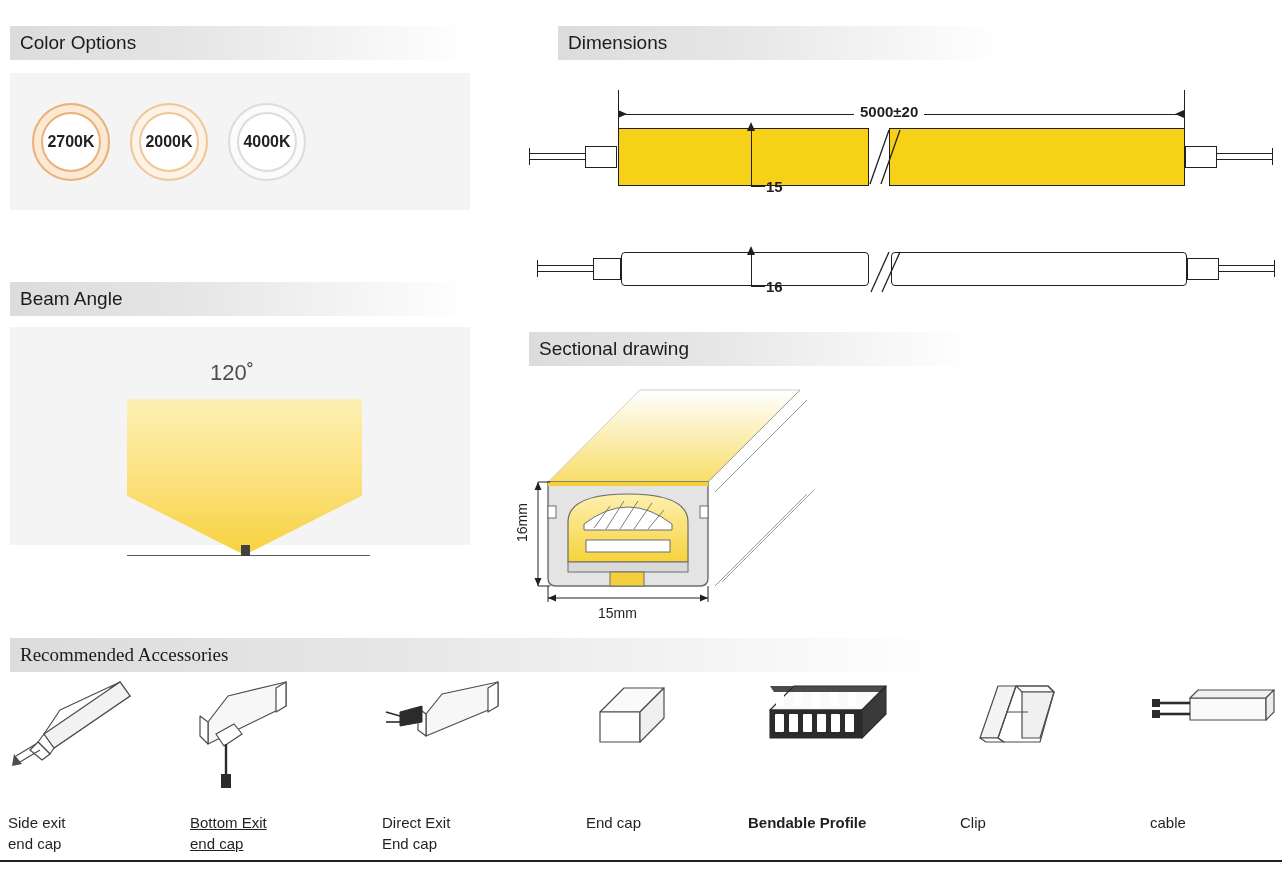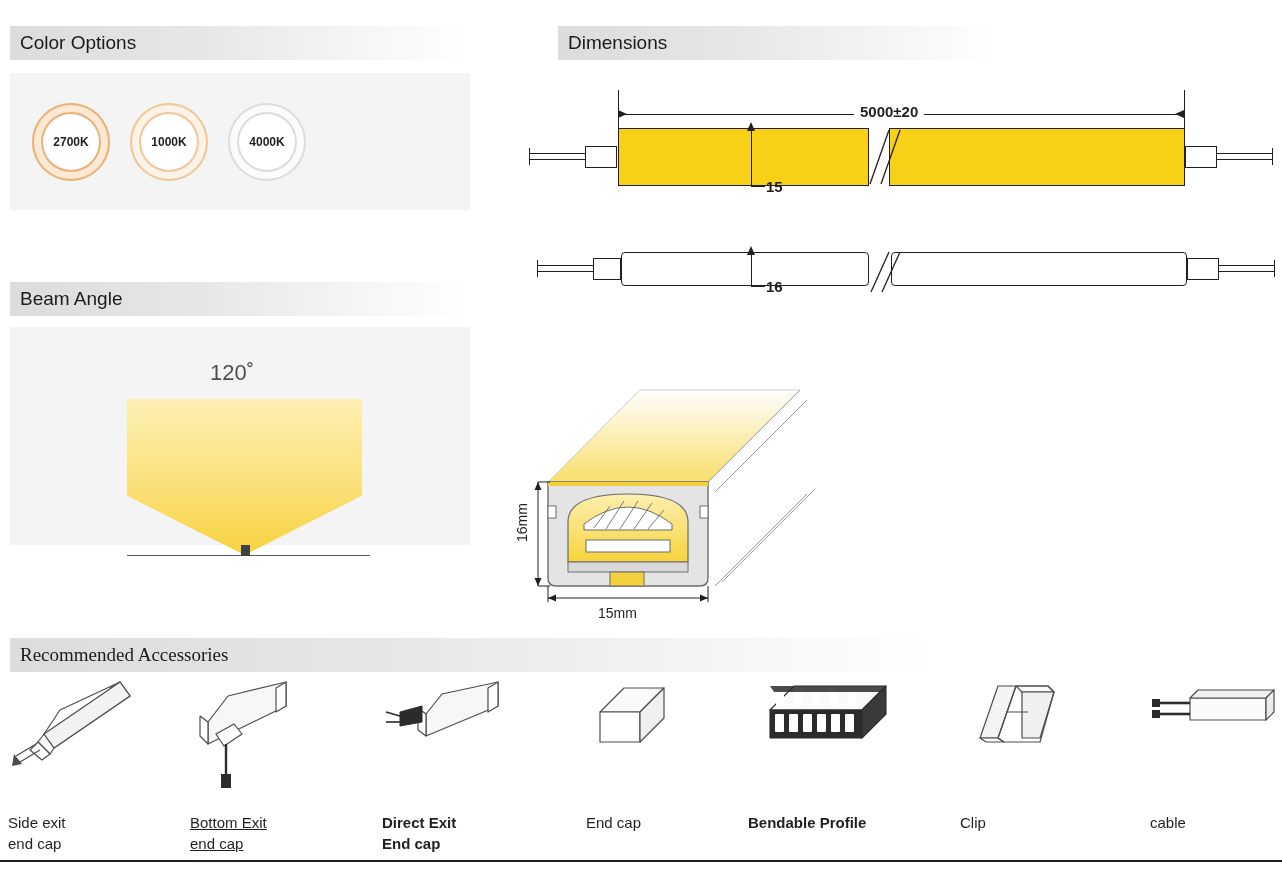--- a/index.html
+++ b/index.html
@@ -29,21 +29,21 @@
   .panel {
     position: absolute;
     background: #f4f4f4;
   }
 
   
   .cct-row { display: flex; align-items: center; height: 100%; padding-left: 22px; gap: 20px; }
   .cct {
     width: 78px; height: 78px; border-radius: 50%;
     display: flex; align-items: center; justify-content: center;
-    font-size: 12px; font-weight: bold; color: #231f20;
+    font-size: 16px; font-weight: bold; color: #231f20;
     background: #ffffff;
   }
   .cct span { pointer-events: none; }
 
   
   .beam-wrap { position: relative; width: 100%; height: 100%; }
   .beam-label {
     position: absolute; left: 200px; top: 33px;
     font-size: 22px; color: #4f4f4f;
   }
@@ -114,21 +114,21 @@
   </div>
 
   <div class="panel" style="left:10px; top:73px; width:460px; height:137px;">
     <div class="cct-row">
 
       <div class="cct" style="box-shadow: inset 0 0 0 2px #e8b27a, inset 0 0 0 9px #fbe9d4, inset 0 0 0 11px #e8b27a;">
         <span>2700K</span>
       </div>
 
       <div class="cct" style="box-shadow: inset 0 0 0 2px #eec79b, inset 0 0 0 9px #fdf2e6, inset 0 0 0 11px #eec79b;">
-        <span>1000K</span>
+        <span>2000K</span>
       </div>
 
       <div class="cct" style="box-shadow: inset 0 0 0 2px #dcdcdc, inset 0 0 0 9px #fbfbfb, inset 0 0 0 11px #dcdcdc;">
         <span>4000K</span>
       </div>
 
 
     </div>
   </div>
 
@@ -198,20 +198,23 @@
     <div class="ln hln" style="left:690px; top:185px; width:56px;"></div>
     <div class="ln hln" style="left:690px; top:191px; width:56px;"></div>
     <div class="ln vln" style="left:745px; top:180px; height:17px;"></div>
 
     <div class="ln vln" style="left:222px; top:172px; height:34px;"></div>
     <div class="arrowD" style="left:218px; top:166px; transform:rotate(180deg);"></div>
     <div class="ln hln" style="left:222px; top:206px; width:14px;"></div>
     <div class="txt" style="left:237px; top:198px;">16</div>
   </div>
 
+  <div class="sec-head" style="left:529px; top:332px; width:443px;">
+    <span>Sectional drawing</span>
+  </div>
 
   <div class="sect-wrap" style="left:510px; top:372px; width:420px; height:250px;">
     <svg width="420" height="250" viewBox="0 0 420 250">
       <defs>
         <linearGradient id="topGlow" x1="0" y1="0" x2="0" y2="1">
           <stop offset="0%" stop-color="#ffffff"></stop>
           <stop offset="100%" stop-color="#f8de6a"></stop>
         </linearGradient>
         <linearGradient id="faceGlow" x1="0" y1="0" x2="0" y2="1">
           <stop offset="0%" stop-color="#fdf0b0"></stop>
@@ -307,21 +310,21 @@
           <g stroke="#2b2b2b" stroke-width="2.4" fill="none">
             <path d="M 36 72 L 36 104"></path>
           </g>
           <rect x="31" y="102" width="10" height="14" fill="#2b2b2b"></rect>
         </svg>
       </div>
       <div class="acc-cap" style="white-space:pre-line;text-decoration:underline;">Bottom Exit
 end cap</div>
     </div>
 
-    <div class="acc" style="left:382px;font-weight:bold;">
+    <div class="acc" style="left:382px;">
       <div class="acc-art">
         <svg width="170" height="110" viewBox="0 0 170 110">
           <g fill="#ffffff" stroke="#4d4d4d" stroke-width="1.2" stroke-linejoin="round">
             <polygon points="44,42 60,22 116,10 116,34 44,64" fill="#f7f7f7"></polygon>
             <polygon points="44,42 44,64 36,58 36,36"></polygon>
             <polygon points="116,10 116,34 106,40 106,16"></polygon>
           </g>
           <g fill="#2b2b2b" stroke="#2b2b2b" stroke-width="1">
             <polygon points="18,40 40,34 40,50 18,54"></polygon>
           </g>

